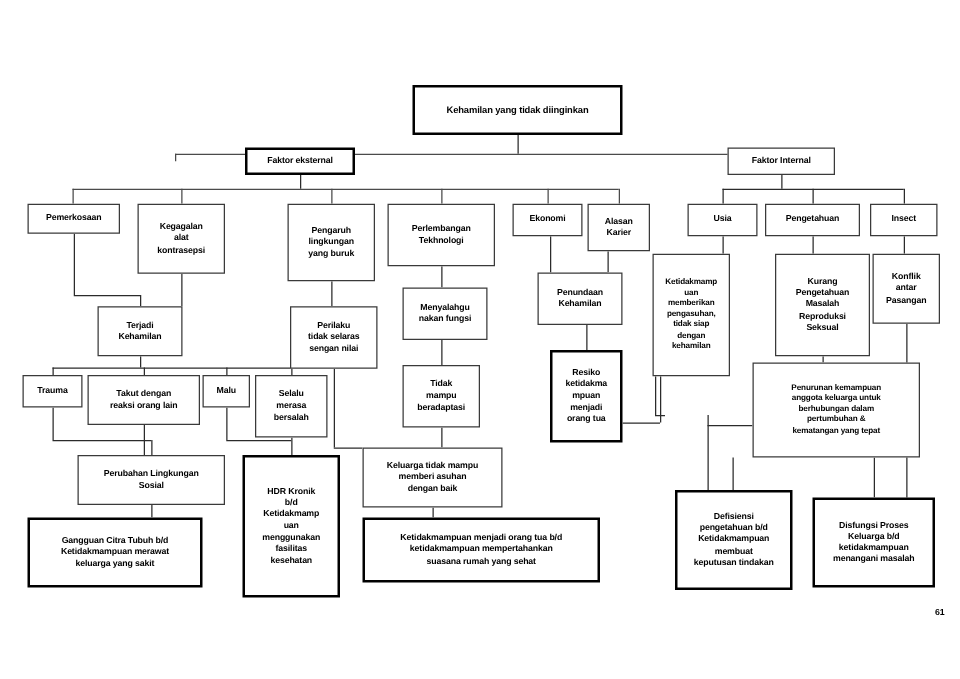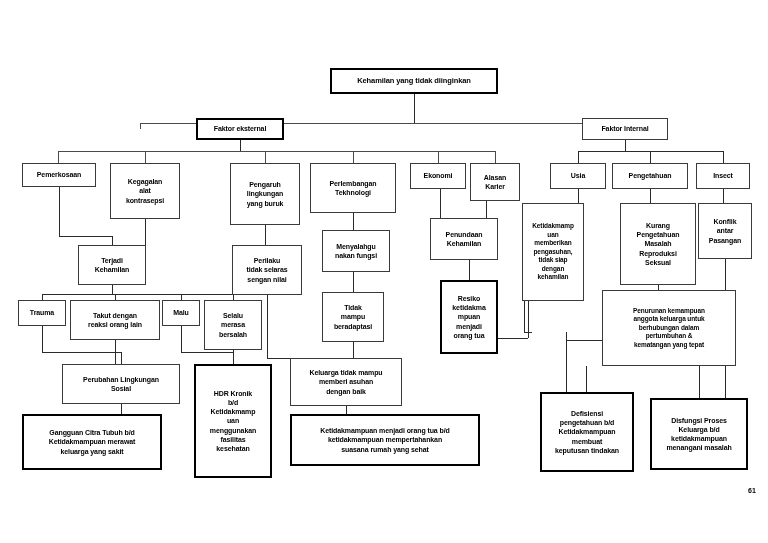--- a/index.html
+++ b/index.html
@@ -118,21 +118,21 @@
       <div class="conn vline dark" style="left: 121px; top: 404px; height: 10px;"></div>
       <div class="conn vline dark" style="left: 346px; top: 406px; height: 8px;"></div>
       <div class="conn hline dark" style="left: 524px; top: 332px; width: 8px;"></div>
       <div class="conn vline dark" style="left: 524px; top: 301px; height: 31px;"></div>
       <div class="conn vline dark" style="left: 566px; top: 332px; height: 60px;"></div>
       <div class="conn hline dark" style="left: 566px; top: 340px; width: 36px;"></div>
       <div class="conn vline dark" style="left: 586px; top: 366px; height: 26px;"></div>
       <div class="conn vline dark" style="left: 699px; top: 366px; height: 32px;"></div>
     </div>
   <div id="node-layer">
-      <div class="node b-thick fs75" style="left: 330px; top: 68px; width: 168px; height: 26px;">
+      <div class="node b-thick fs75" style="left: 330px; top: 68px; width: 168px; height: 40px;">
         <span class="txt">Kehamilan yang tidak diinginkan</span>
       </div>
       <div class="node b-thick fs7" style="left: 196px; top: 118px; width: 88px; height: 22px;">
         <span class="txt">Faktor eksternal</span>
       </div>
       <div class="node b-thin fs7" style="left: 582px; top: 118px; width: 86px; height: 22px;">
         <span class="txt">Faktor Internal</span>
       </div>
       <div class="node b-thin fs7" style="left: 22px; top: 163px; width: 74px; height: 24px;">
         <span class="txt">Pemerkosaan</span>

